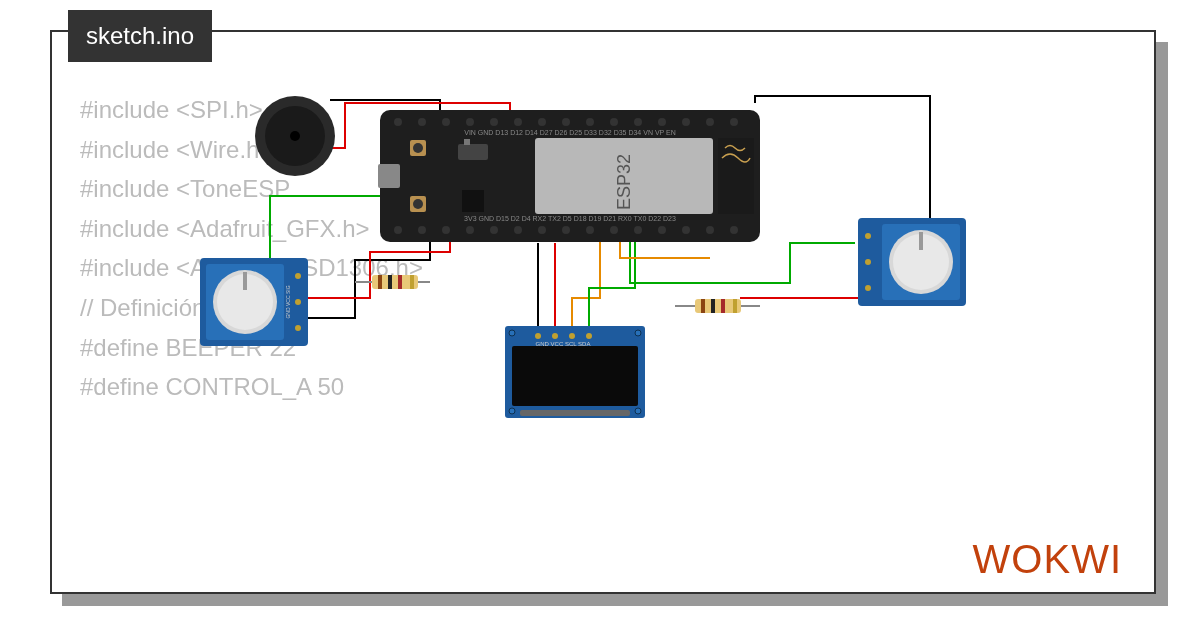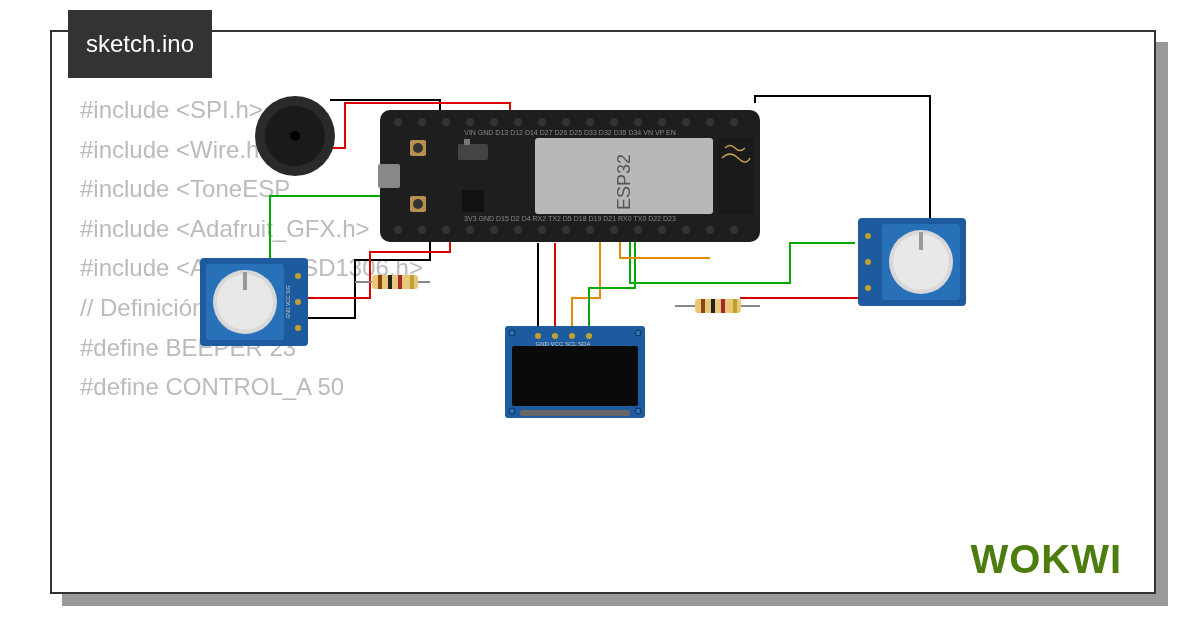--- a/index.html
+++ b/index.html
@@ -27,43 +27,43 @@
       height: 564px;
       background: #fff;
       border: 2px solid #333;
     }
     .tab {
       position: absolute;
       left: 68px;
       top: 10px;
       background: #333;
       color: #fff;
-      padding: 20px 18px;
+      padding: 12px 18px;
       font-size: 24px;
       z-index: 10;
     }
     .code {
       position: absolute;
       left: 80px;
       top: 90px;
       font-size: 24px;
       line-height: 1.65;
       color: #bbb;
       font-family: Arial, Helvetica, sans-serif;
     }
     .code .line { white-space: nowrap; }
     .brand {
       position: absolute;
       right: 78px;
       bottom: 48px;
       font-size: 40px;
-      font-weight: 700;
+      font-weight: 400;
       letter-spacing: 1px;
       font-family: 'Comic Sans MS', cursive, sans-serif;
-      color: #4d7c0f;
+      color: #c2410c;
     }
     .schematic {
       position: absolute;
       left: 200px;
       top: 88px;
       width: 780px;
       height: 330px;
       z-index: 5;
     }
   </style>
@@ -78,21 +78,21 @@
 </div>
 
 <div class="code">
   <div class="line">#include &lt;SPI.h&gt;</div>
   <div class="line">#include &lt;Wire.h&gt;</div>
   <div class="line">#include &lt;ToneESP</div>
   <div class="line">#include &lt;Adafruit_GFX.h&gt;</div>
   <div class="line">#include &lt;Adafruit_SSD1306.h&gt;</div>
   <div class="line"></div>
   <div class="line">// Definición de</div>
-  <div class="line">#define BEEPER 23</div>
+  <div class="line">#define BEEPER 22</div>
   <div class="line">#define CONTROL_A 50</div>
 </div>
 
 <svg class="schematic" viewBox="0 0 780 330">
 
   <g fill="none" stroke-width="2">
 
     <path d="M 130 12 L 240 12 L 240 26" stroke="#000"></path>
 
     <path d="M 130 60 L 145 60 L 145 15 L 310 15 L 310 26" stroke="#d00"></path>

